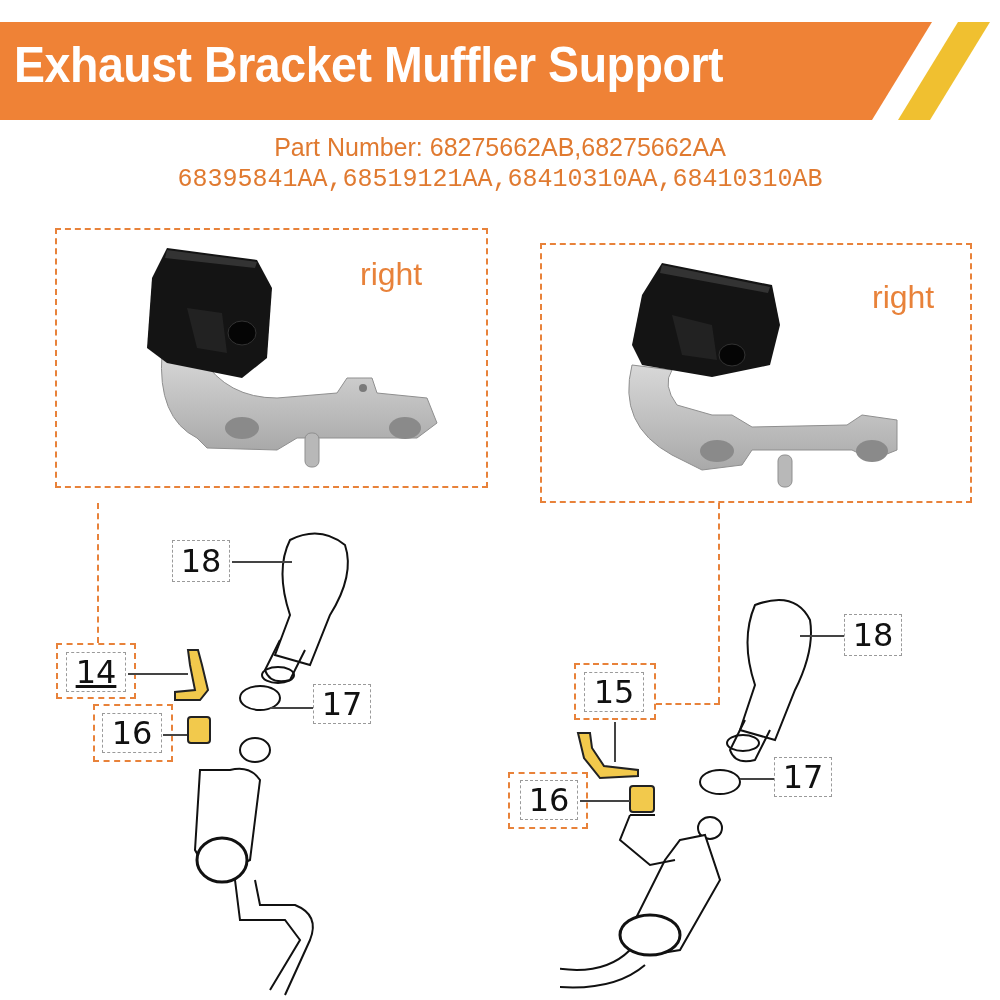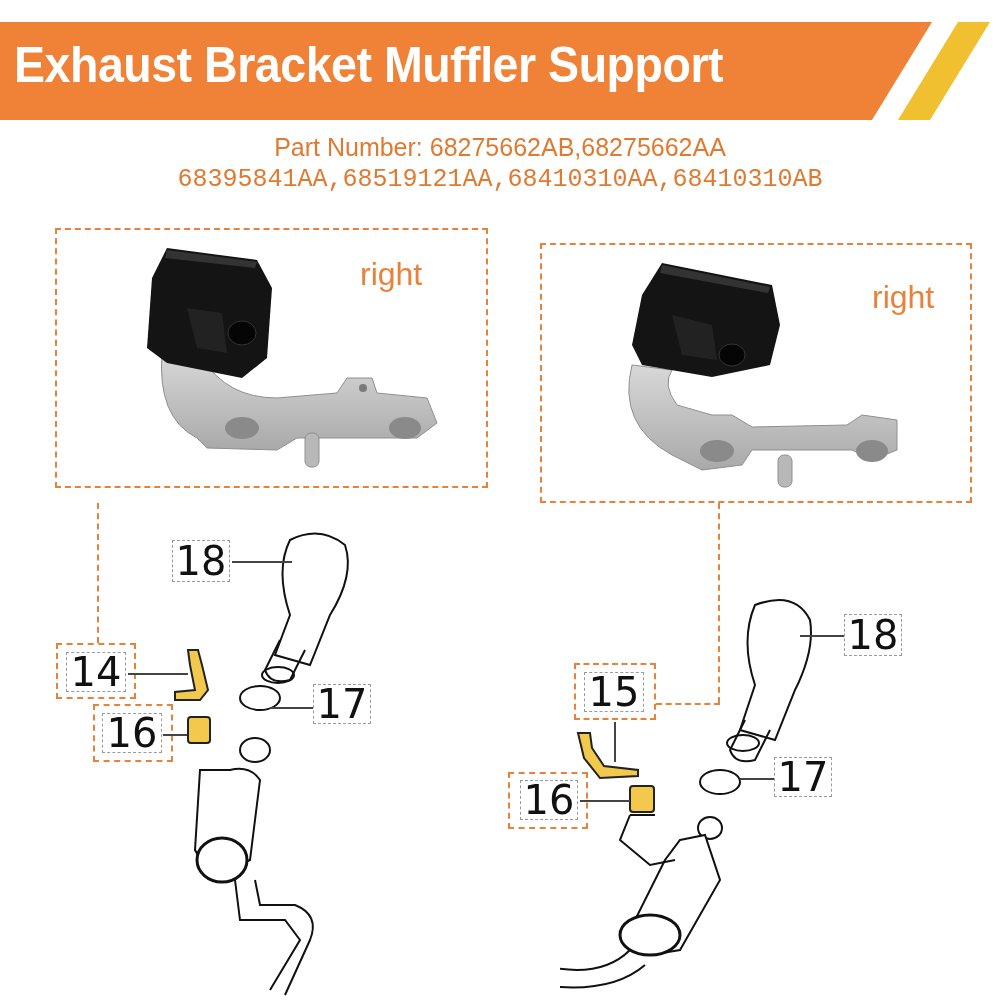--- a/index.html
+++ b/index.html
@@ -3,21 +3,21 @@
 <meta charset="utf-8">
 <style>
   html, body { margin:0; padding:0; background:#ffffff; }
   body { width:1000px; height:1000px; position:relative; overflow:hidden; font-family:"Liberation Sans", sans-serif; }
   .banner { position:absolute; left:0; top:22px; width:1000px; height:84px; }
   .banner svg { position:absolute; left:0; top:0; }
   .banner-title { position:absolute; left:14px; top:14px; color:#ffffff; font-weight:bold; font-size:50px; letter-spacing:-0.5px; white-space:nowrap; transform:scaleX(0.93); transform-origin:left center; font-family:"Liberation Sans", sans-serif; }
   .part-line { position:absolute; left:0; width:1000px; text-align:center; color:#e07a30; font-size:25px; font-family:"Liberation Sans", sans-serif; }
   .dash-box { position:absolute; border:2.5px dashed #e8823a; box-sizing:border-box; }
   .side-label { position:absolute; color:#e8823a; font-size:32px; font-family:"Liberation Sans", sans-serif; }
-  .callout { position:absolute; border:1.5px dashed #9a9a9a; box-sizing:border-box; display:flex; align-items:center; justify-content:center; font-size:40px; color:#111; font-family:"DejaVu Sans", sans-serif; background:#fff; }
+  .callout { position:absolute; border:1.5px dashed #9a9a9a; box-sizing:border-box; display:flex; align-items:center; justify-content:center; font-size:32px; color:#111; font-family:"DejaVu Sans", sans-serif; background:#fff; }
   .obox { position:absolute; border:2.5px dashed #e8823a; box-sizing:border-box; }
   .vline { position:absolute; border-left:2.5px dashed #e8823a; }
   .hline { position:absolute; border-top:2.5px dashed #e8823a; }
   .leader { position:absolute; height:0; border-top:2px solid #444; }
   .vleader { position:absolute; width:0; border-left:2px solid #444; }
   svg.part { position:absolute; }
 </style>
 </head>
 <body>
 
@@ -95,21 +95,21 @@
 </svg>
 <svg class="part" style="left:170px; top:645px;" width="60" height="100">
   <path d="M 18 5 L 28 5 L 32 20 L 38 45 L 30 55 L 5 55 L 5 47 L 25 45 L 20 20 Z" fill="#f2c94c" stroke="#222" stroke-width="2"></path>
   <rect x="18" y="72" width="22" height="26" rx="3" fill="#f2c94c" stroke="#222" stroke-width="2"></rect>
 </svg>
 
 <div class="callout" style="left:172px; top:540px; width:58px; height:42px;">18</div>
 <div class="leader" style="left:232px; top:561px; width:60px;"></div>
 
 <div class="obox" style="left:56px; top:643px; width:80px; height:56px;"></div>
-<div class="callout" style="left:66px; top:652px; width:60px; height:40px;">14</div>
+<div class="callout" style="left:66px; top:652px; width:60px; height:40px;text-decoration:underline;">14</div>
 <div class="leader" style="left:128px; top:673px; width:60px;"></div>
 
 <div class="callout" style="left:313px; top:684px; width:58px; height:40px;">17</div>
 <div class="leader" style="left:270px; top:707px; width:43px;"></div>
 
 <div class="obox" style="left:93px; top:704px; width:80px; height:58px;"></div>
 <div class="callout" style="left:102px; top:713px; width:60px; height:40px;">16</div>
 <div class="leader" style="left:163px; top:734px; width:24px;"></div>
 
 <svg class="part" style="left:560px; top:590px;" width="300" height="410">

